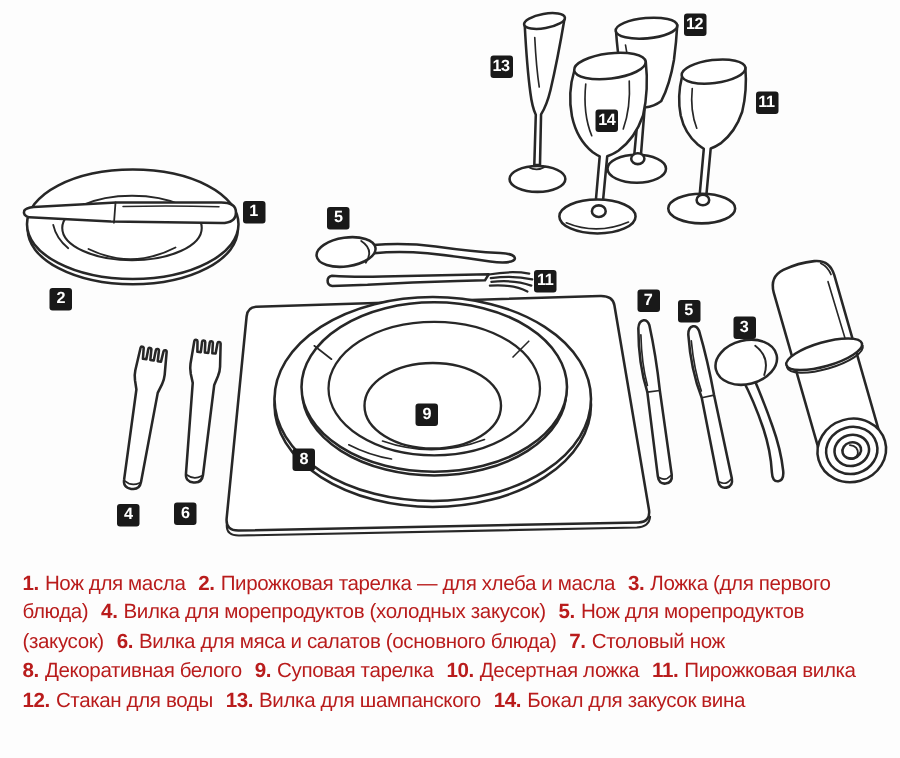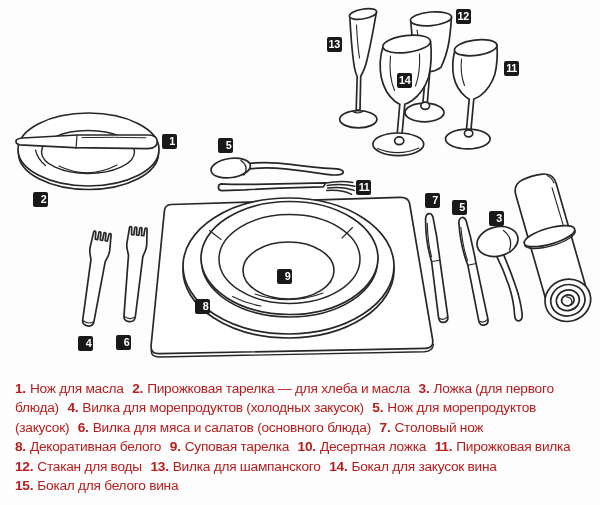--- a/index.html
+++ b/index.html
@@ -2,21 +2,21 @@
 <html><head>
 <meta charset="utf-8">
 <style>
   html,body{margin:0;padding:0;background:#fdfdfd;}
   .stage{position:relative;width:600px;height:505px;background:#fdfdfd;overflow:hidden;
          font-family:"Liberation Sans",sans-serif;}
   .stage svg{position:absolute;left:0;top:0;}
   .marker{position:absolute;background:#191919;color:#fff;
           font-weight:bold;font-size:10.8px;line-height:15px;
           min-width:15px;height:15px;padding:0 1.5px;box-sizing:border-box;
-          text-align:right;border-radius:2px;letter-spacing:-0.3px;}
+          text-align:center;border-radius:2px;letter-spacing:-0.3px;}
   .legend{position:absolute;left:15px;top:379px;width:566px;
           font-size:13.7px;line-height:19.4px;color:#b91c1c;letter-spacing:-0.25px;}
   .legend .li{margin-right:5px;}
   .legend .li b{margin-right:4px;font-weight:bold;}
 </style>
 </head>
 <body>
 
 <div class="stage">
 
@@ -209,16 +209,15 @@
     <br>
     <span class="li"><b>8.</b><span>Декоративная белого</span></span>
     <span class="li"><b>9.</b><span>Суповая тарелка</span></span>
     <span class="li"><b>10.</b><span>Десертная ложка</span></span>
     <span class="li"><b>11.</b><span>Пирожковая вилка</span></span>
     <br>
     <span class="li"><b>12.</b><span>Стакан для воды</span></span>
     <span class="li"><b>13.</b><span>Вилка для шампанского</span></span>
     <span class="li"><b>14.</b><span>Бокал для закусок вина</span></span>
     <br>
-    <span class="li"><b>15.</b><span>Бокал для белого вина</span></span>
   </div>
 
 </div>
 
 </body></html>

